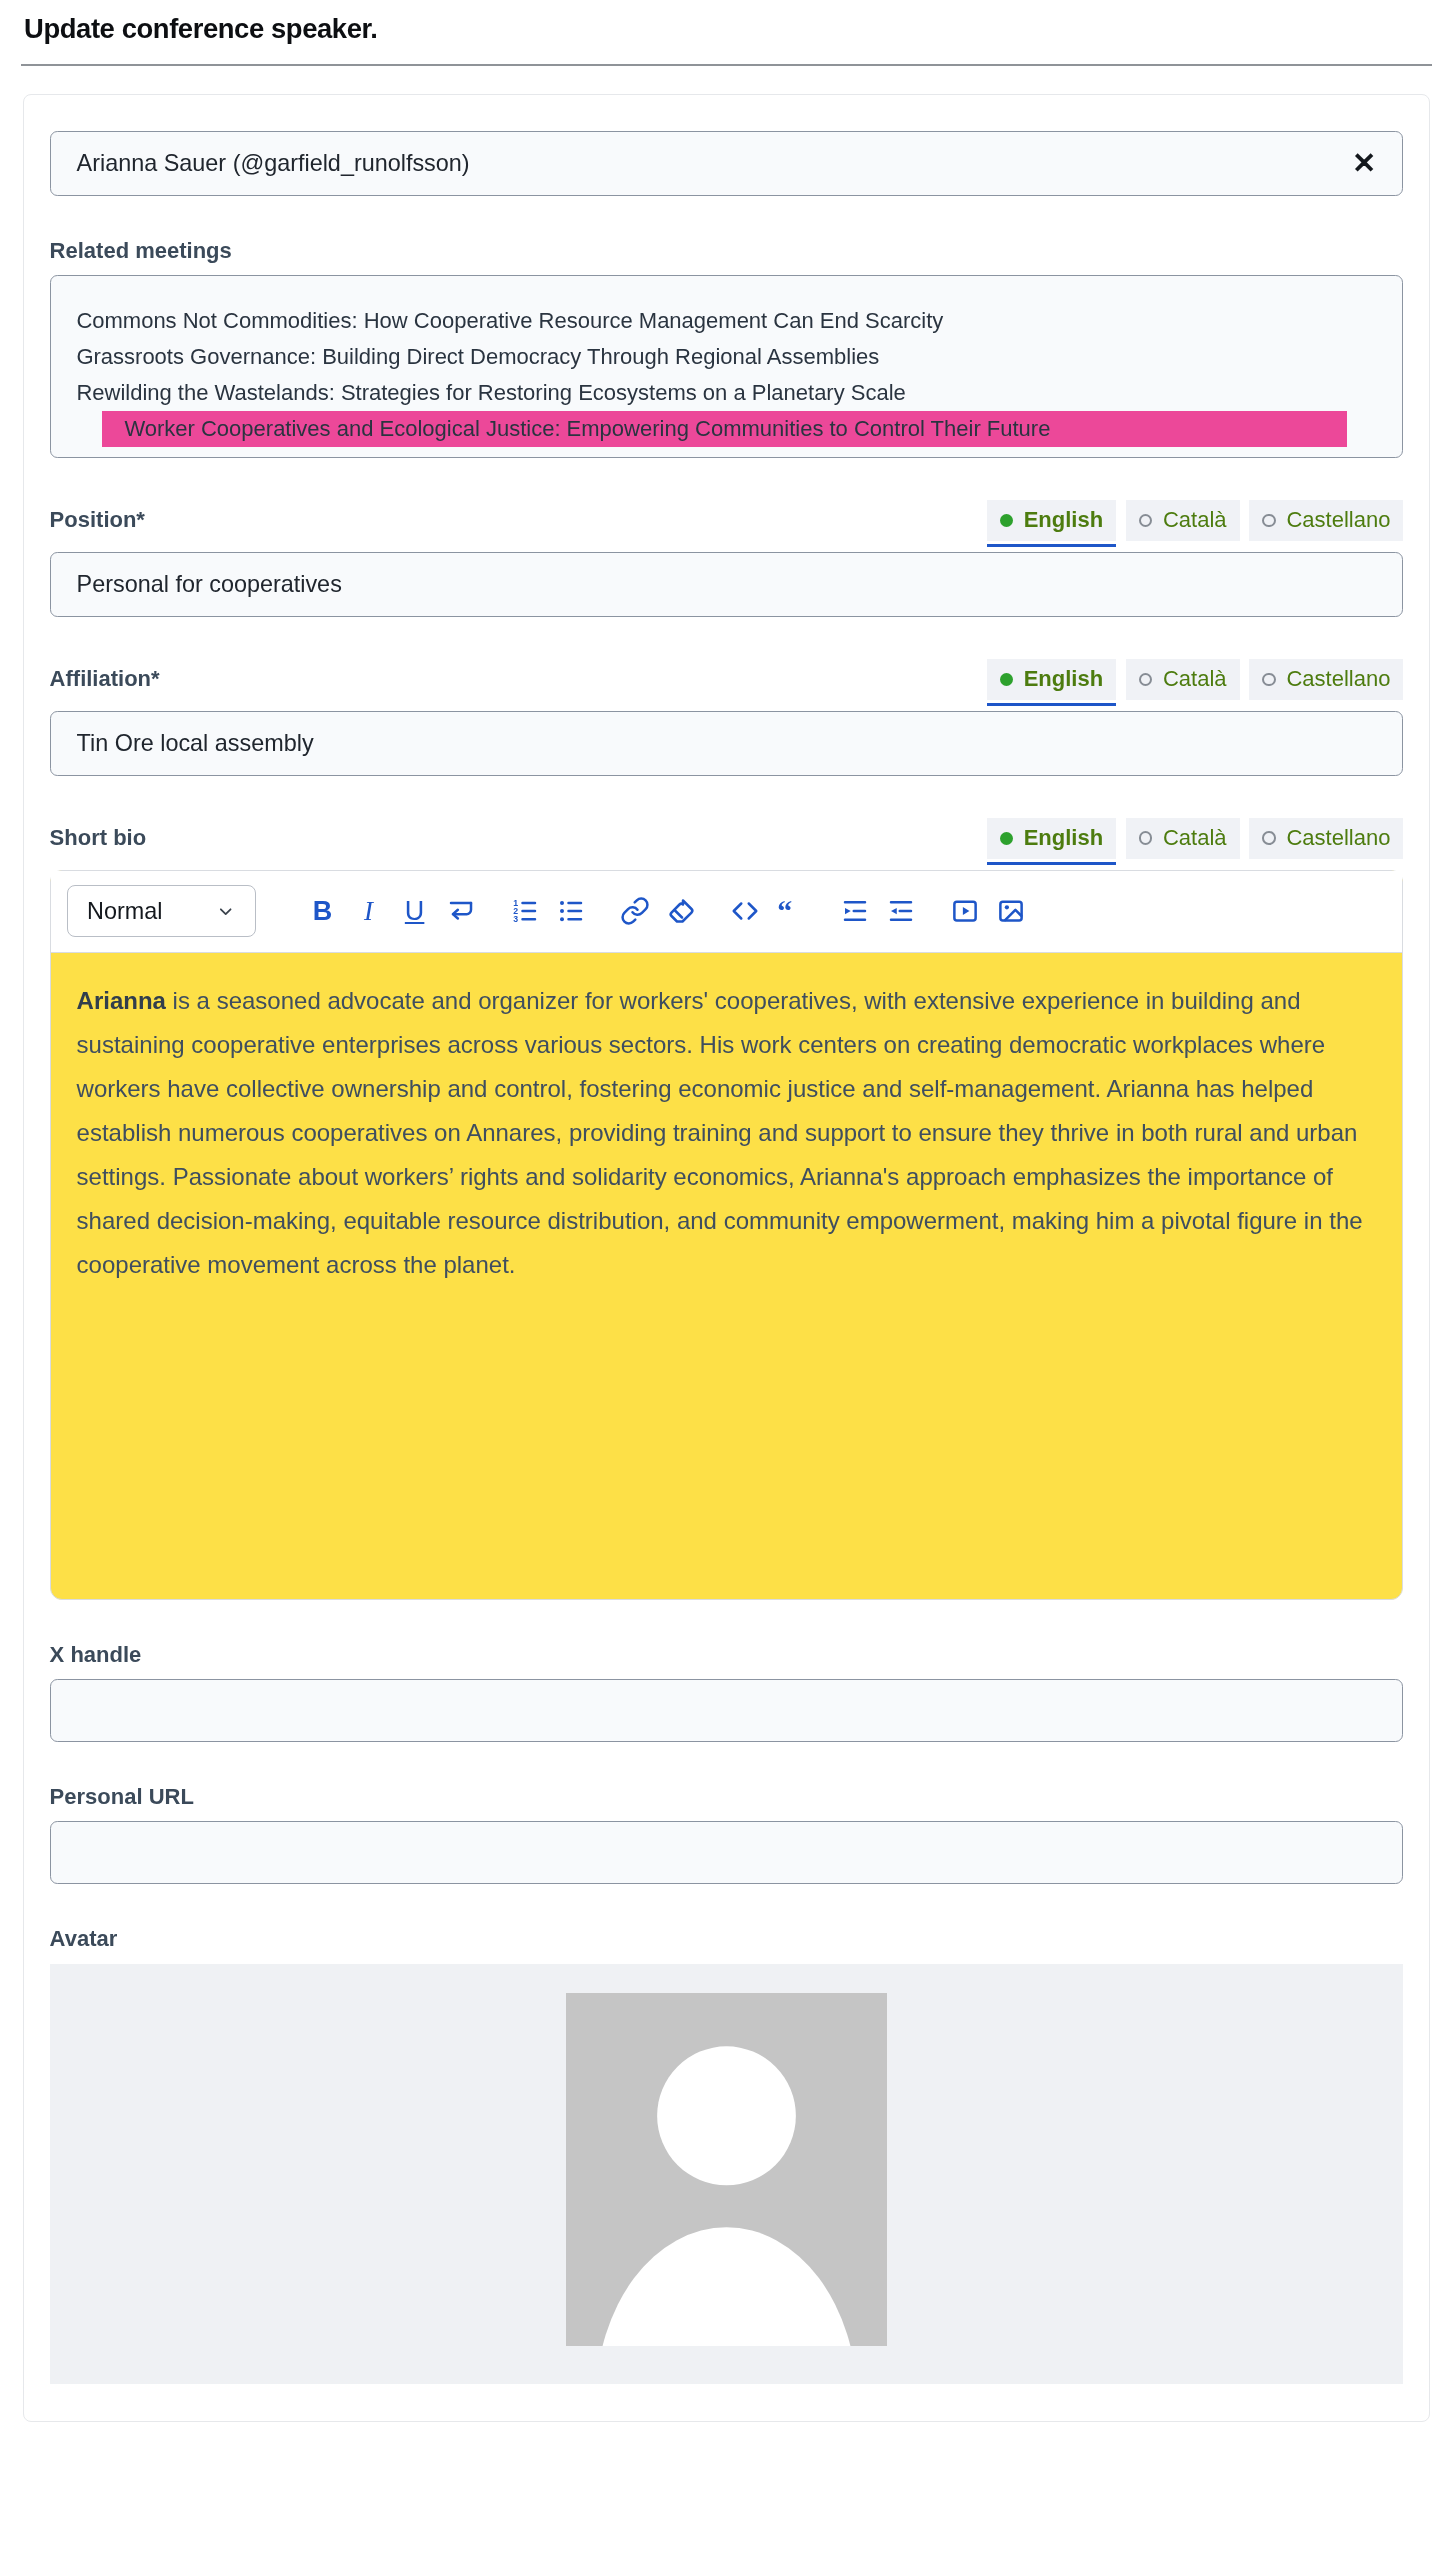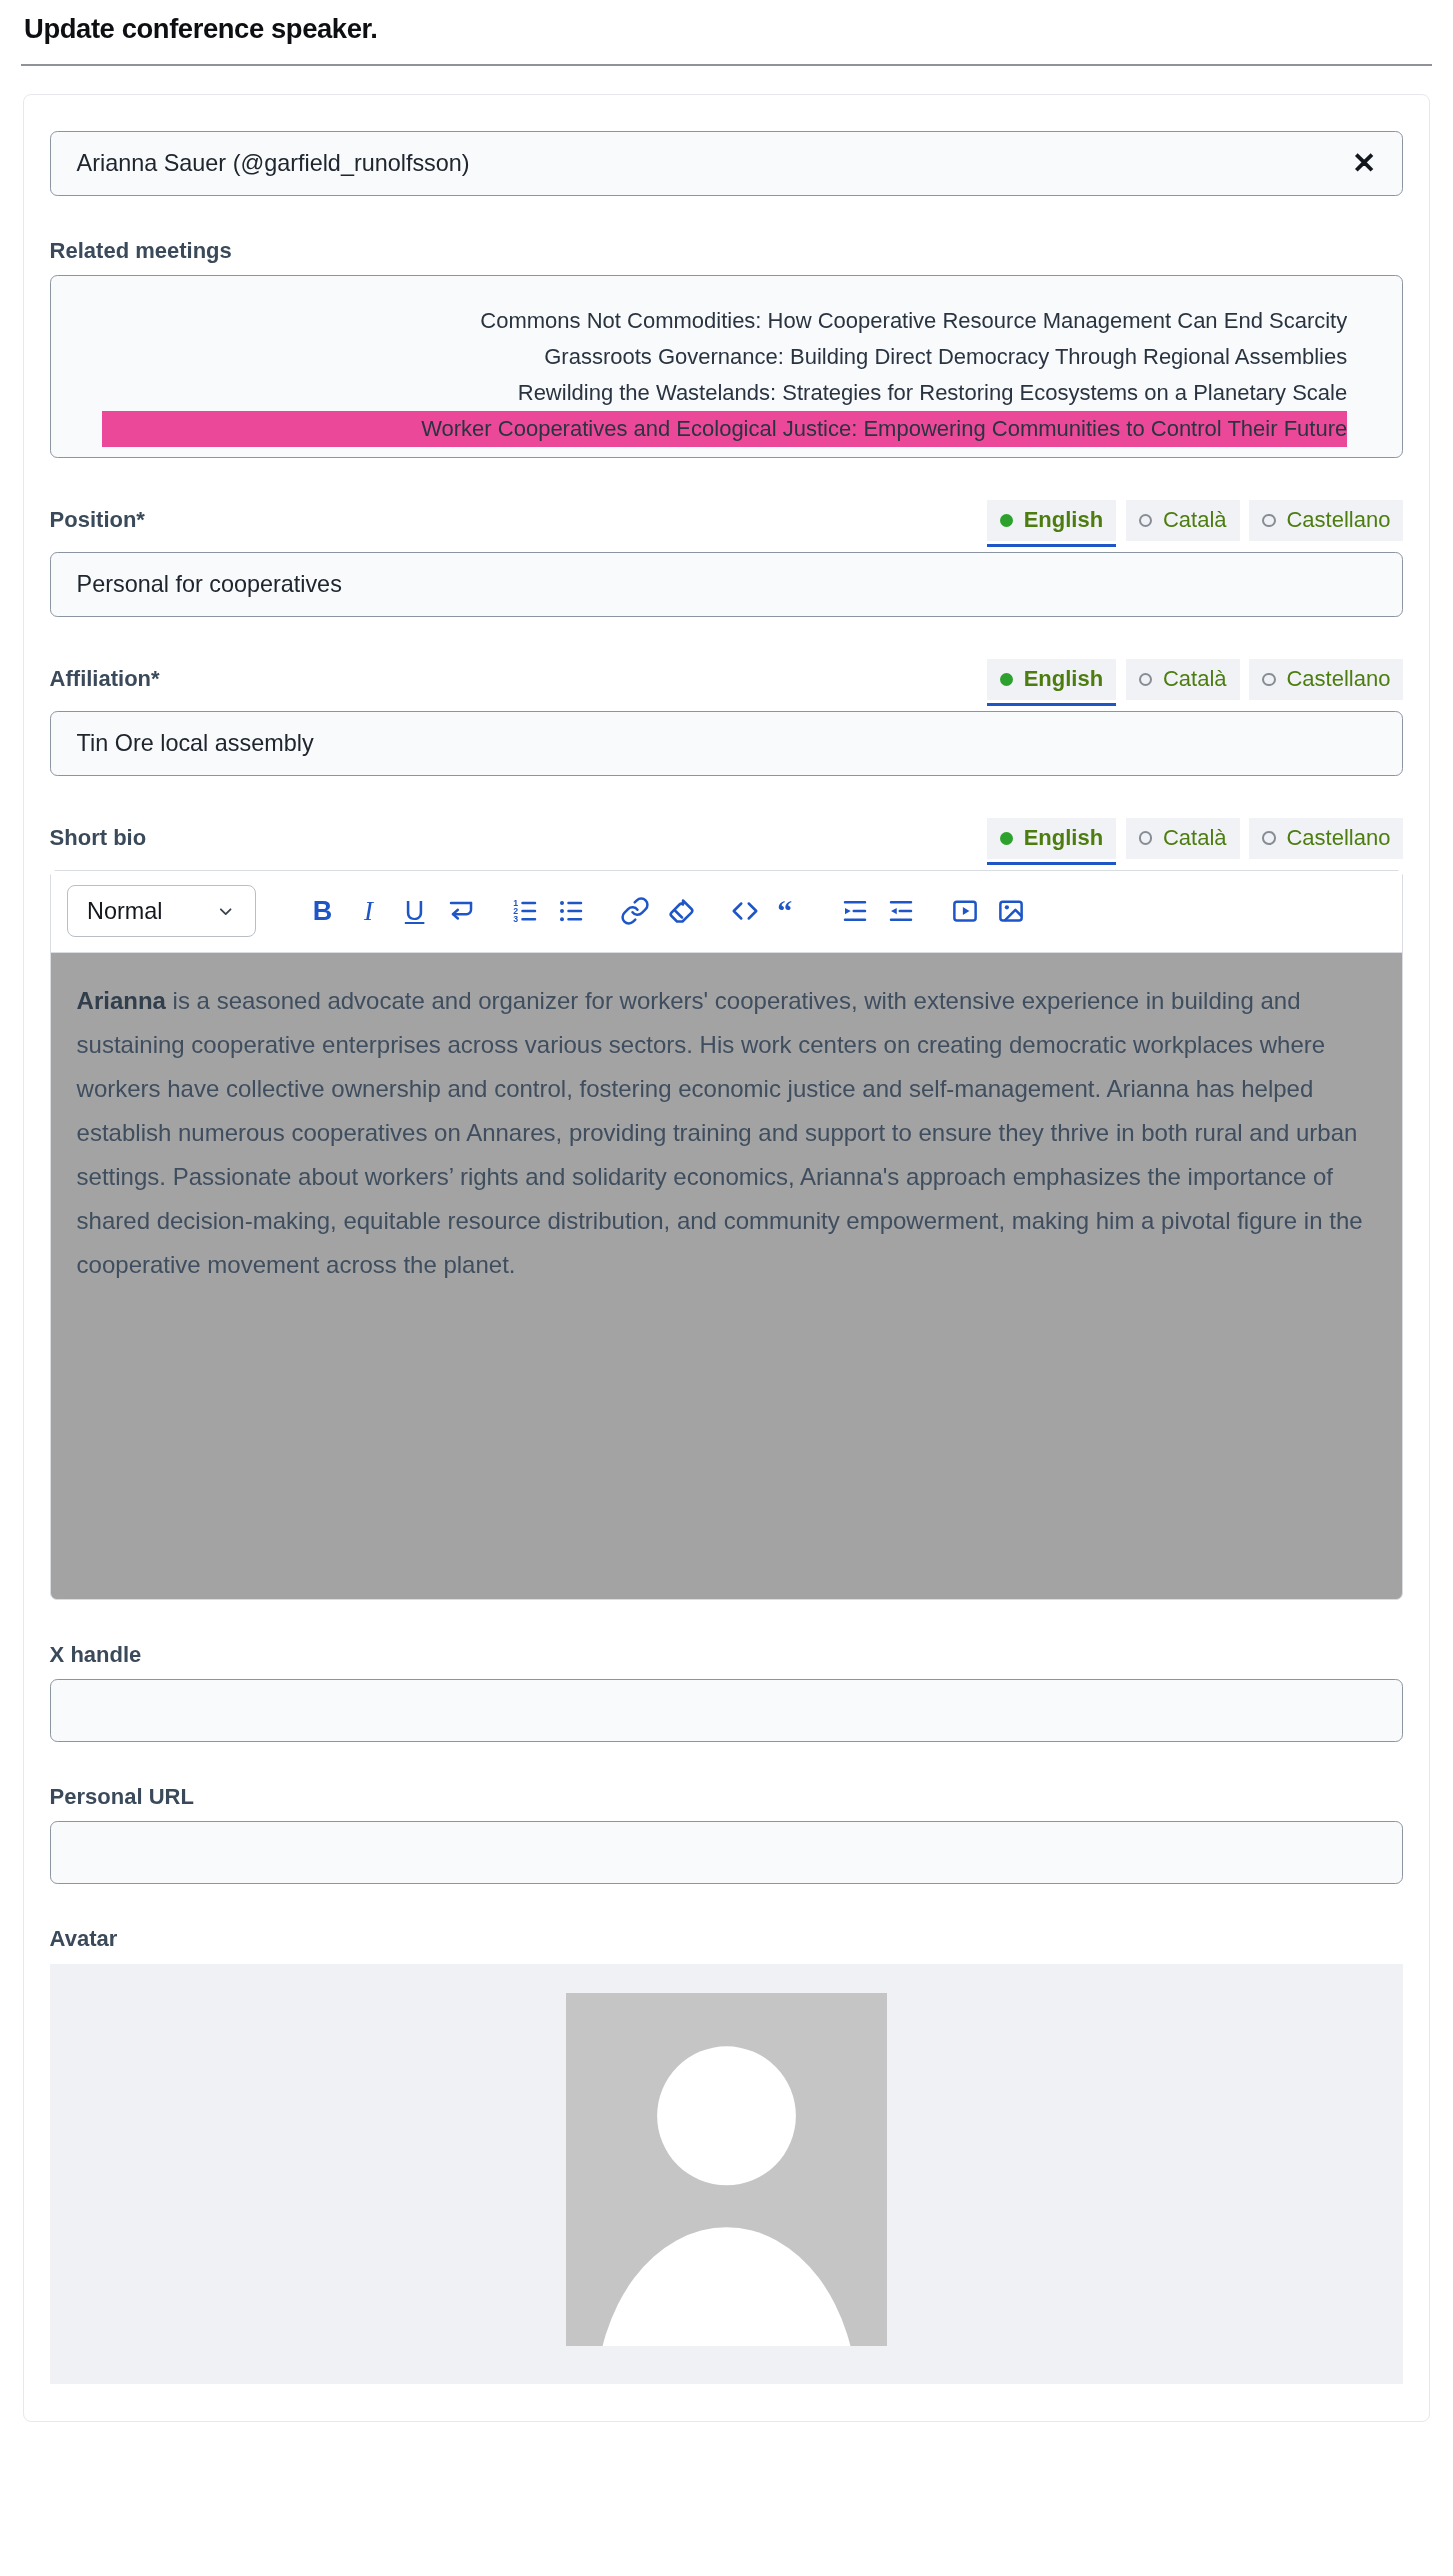--- a/index.html
+++ b/index.html
@@ -68,21 +68,20 @@
     cursor: pointer;
   }
   input.input { display: block; padding: 0 26px; height: 63px; }
 
   .listbox {
     border: 1.6px solid #8b94a1;
     border-radius: 7.3px;
     background: #f8fafc;
     padding: 27.4px 3.2px 9.7px 3.2px;
     overflow: hidden;
-    text-align: right;
   }
   .option {
     height: 36px;
     line-height: 36px;
     padding-left: 22.6px;
     font-size: 22px;
     color: #2a3440;
     white-space: nowrap;
     overflow: hidden;
     margin-right: 52px;
@@ -109,22 +108,22 @@
     position: absolute;
     left: 0; right: 0; bottom: -6.5px;
     height: 3.2px;
     background: #1e56c8;
   }
   .radio-dot { width: 13px; height: 13px; border-radius: 50%; background: #2da12d; flex: 0 0 auto; }
   .radio-ring { width: 13.7px; height: 13.7px; border-radius: 50%; border: 2px solid #878d95; background: transparent; flex: 0 0 auto; }
 
   .editor {
     border: 1.6px solid #d9dce1;
-    border-radius: 7px;
-    background: #a3a3a3;
+    border-radius: 12px;
+    background: #fde047;
   }
   .editor-toolbar {
     display: flex;
     align-items: center;
     padding: 14.5px 16px;
     border-bottom: 1.6px solid #d9dce1;
     background: #ffffff;
   }
   .heading-select {
     width: 189px;

